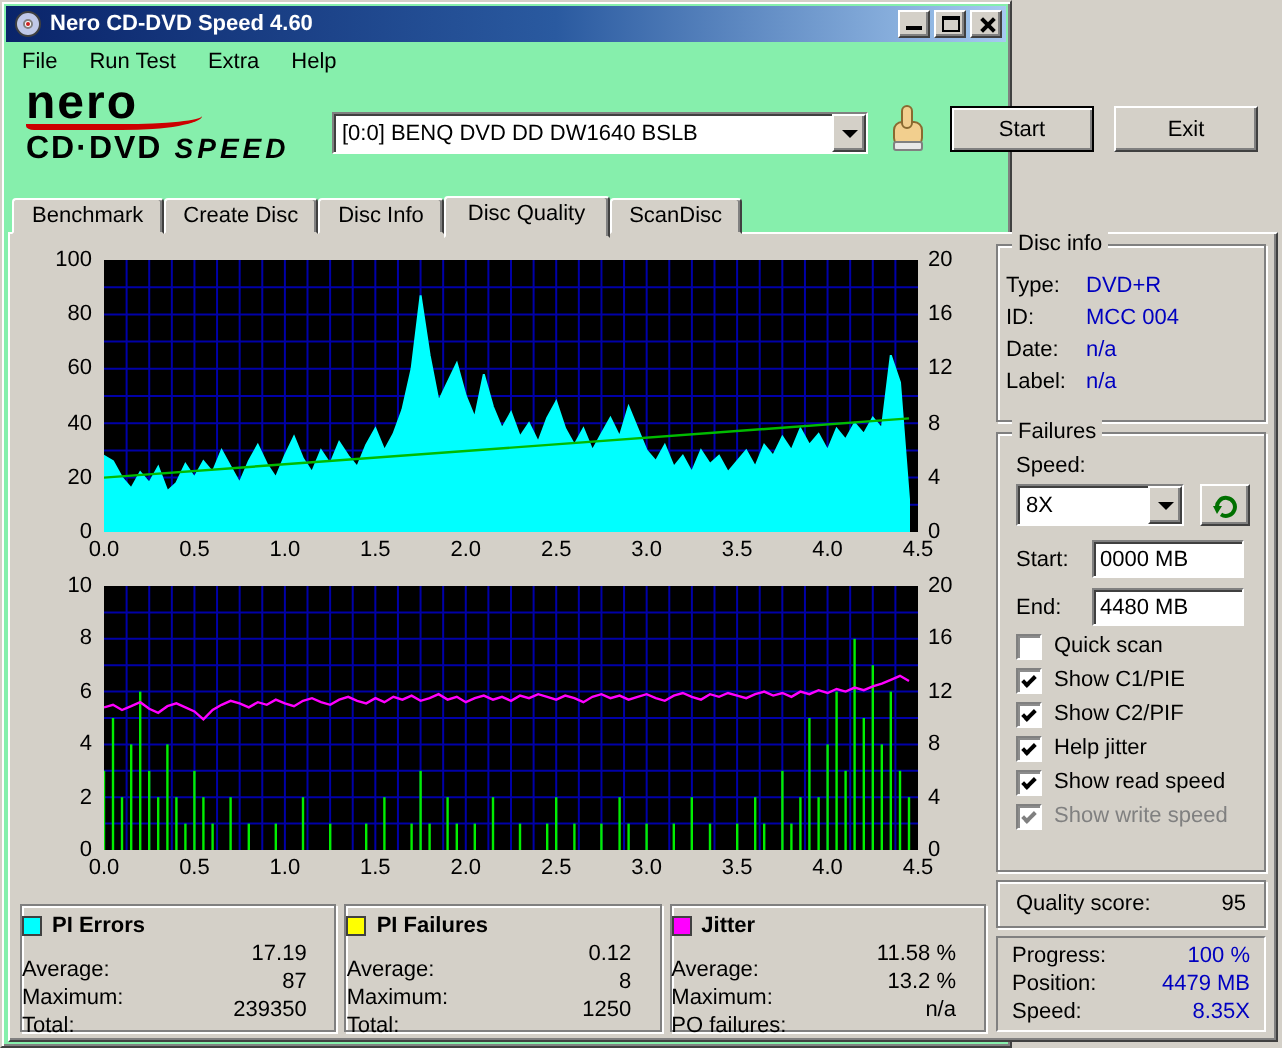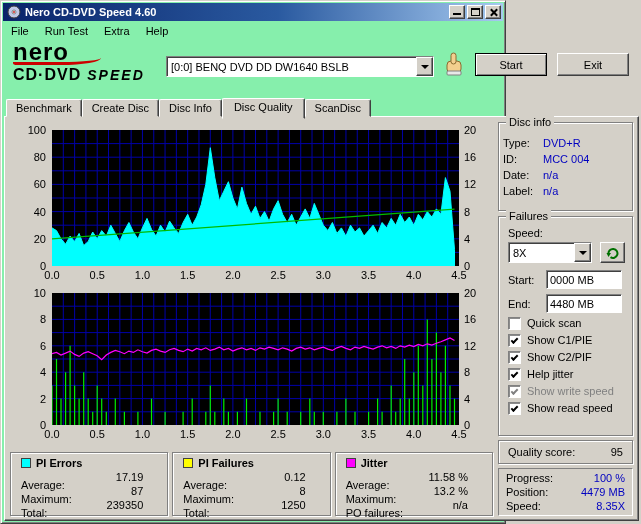--- a/index.html
+++ b/index.html
@@ -91,21 +91,21 @@
   .quality{left:493px;top:323px;width:135px;height:24px;display:flex;align-items:center;padding:0 9px;justify-content:space-between;}
   .q-label{flex:1;}
   .progress-box{position:absolute;left:493px;top:351px;width:135px;height:48px;padding:2px 7px;
     border:1px solid;border-color:#808080 #fff #fff #808080;}
   .pr-row{display:flex;height:14px;align-items:center;}
   .pr-label{width:52px;}
   .pr-value{flex:1;text-align:right;color:#0000c0;}
   
   .stats{position:absolute;left:5px;top:335px;width:483px;height:64px;display:flex;gap:4px;}
   .panel{flex:1;background:#d4d0c8;border:1px solid #808080;box-shadow:1px 1px 0 #fff, inset 1px 1px 0 #fff;
-    padding:2px 10px;}
+    padding:2px 0;}
   .panel-title{display:flex;align-items:center;height:15px;font-weight:bold;}
   .swatch{width:10px;height:10px;border:1px solid #404040;margin-right:5px;flex:none;}
   .stat-row{display:flex;height:14px;align-items:center;}
   .stat-label{width:66px;margin-top:16px;}
   .stat-value{flex:1;text-align:right;padding-right:14px;}
 </style>
 </head>
 <body>
 
 <div id="window">
@@ -431,32 +431,32 @@
               <span class="cb-check"></span>
             </span>
             <span class="cb-label">Show C2/PIF</span>
           </div>
           <div class="cb-row">
             <span class="cb-box">
               <span class="cb-check"></span>
             </span>
             <span class="cb-label">Help jitter</span>
           </div>
+          <div class="cb-row">
+            <span class="cb-box">
+              <span class="cb-check"></span>
+            </span>
+            <span class="cb-label">Show read speed</span>
+          </div>
           <div class="cb-row disabled">
             <span class="cb-box">
               <span class="cb-check"></span>
             </span>
             <span class="cb-label">Show write speed</span>
           </div>
-          <div class="cb-row">
-            <span class="cb-box">
-              <span class="cb-check"></span>
-            </span>
-            <span class="cb-label">Show read speed</span>
-          </div>
         </div>
     </div>
 
     <div class="group quality">
       <span class="q-label">Quality score:</span>
       <span class="q-value">95</span>
     </div>
 
     <div class="progress-box">
         <div class="pr-row">

